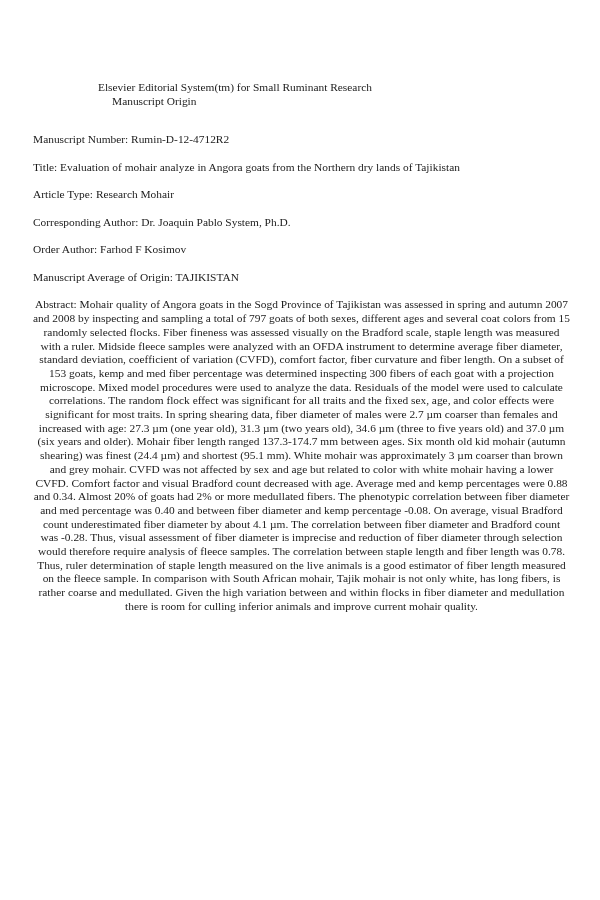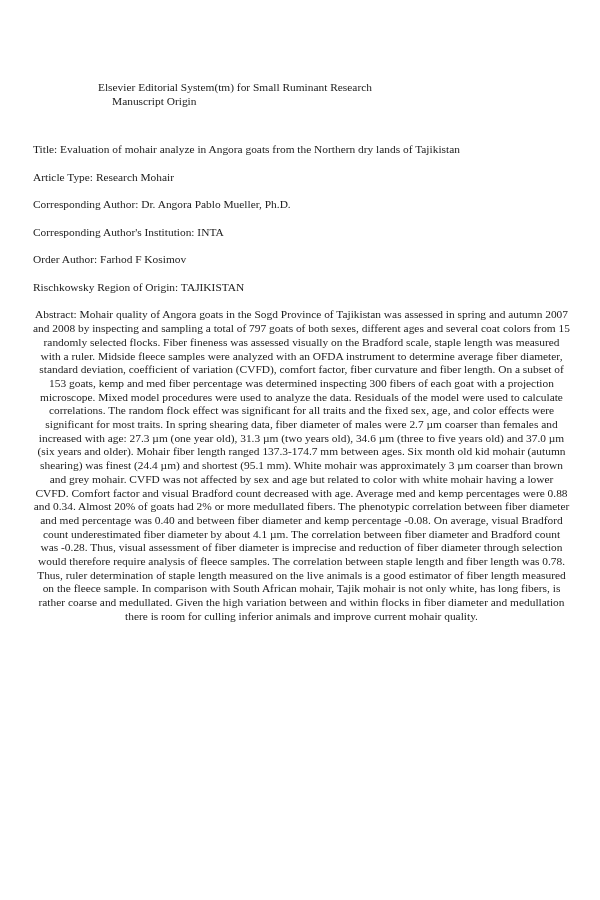--- a/index.html
+++ b/index.html
@@ -14,38 +14,38 @@
   .doc-page {
     position: relative;
     width: 600px;
     height: 900px;
     background: #ffffff;
     padding: 81px 30px 0 33px;
     font-size: 11.4px;
     line-height: 13.7px;
     -webkit-font-smoothing: antialiased;
   }
-  .header { margin-bottom: 35px; }
+  .header { margin-bottom: 25px; }
   .header-line1 { margin-left: 65px; }
   .header-line2 { margin-left: 79px; }
   p.meta { margin-bottom: 13.8px; }
   p.abstract { text-align: center; }
 </style>
 </head>
 <body>
 
 <div class="doc-page">
 
   <div class="header">
     <div class="header-line1">Elsevier Editorial System(tm) for Small Ruminant Research</div>
     <div class="header-line2">Manuscript Origin</div>
   </div>
 
+  <p class="meta">Manuscript Number: Rumin-D-12-4712R2</p>
   <p class="meta">Title: Evaluation of mohair analyze in Angora goats from the Northern dry lands of Tajikistan</p>
   <p class="meta">Article Type: Research Mohair</p>
-  <p class="meta">Corresponding Author: Dr. Angora Pablo Mueller, Ph.D.</p>
-  <p class="meta">Corresponding Author's Institution: INTA</p>
+  <p class="meta">Corresponding Author: Dr. Joaquin Pablo System, Ph.D.</p>
   <p class="meta">Order Author: Farhod F Kosimov</p>
-  <p class="meta">Rischkowsky Region of Origin: TAJIKISTAN</p>
+  <p class="meta">Manuscript Average of Origin: TAJIKISTAN</p>
 
   <p class="abstract">Abstract: Mohair quality of Angora goats in the Sogd Province of Tajikistan was assessed in spring and autumn 2007 and 2008 by inspecting and sampling a total of 797 goats of both sexes, different ages and several coat colors from 15 randomly selected flocks. Fiber fineness was assessed visually on the Bradford scale, staple length was measured with a ruler. Midside fleece samples were analyzed with an OFDA instrument to determine average fiber diameter, standard deviation, coefficient of variation (CVFD), comfort factor, fiber curvature and fiber length. On a subset of 153 goats, kemp and med fiber percentage was determined inspecting 300 fibers of each goat with a projection microscope. Mixed model procedures were used to analyze the data. Residuals of the model were used to calculate correlations. The random flock effect was significant for all traits and the fixed sex, age, and color effects were significant for most traits. In spring shearing data, fiber diameter of males were 2.7 µm coarser than females and increased with age: 27.3 µm (one year old), 31.3 µm (two years old), 34.6 µm (three to five years old) and 37.0 µm (six years and older). Mohair fiber length ranged 137.3-174.7 mm between ages. Six month old kid mohair (autumn shearing) was finest (24.4 µm) and shortest (95.1 mm). White mohair was approximately 3 µm coarser than brown and grey mohair. CVFD was not affected by sex and age but related to color with white mohair having a lower CVFD. Comfort factor and visual Bradford count decreased with age. Average med and kemp percentages were 0.88 and 0.34. Almost 20% of goats had 2% or more medullated fibers. The phenotypic correlation between fiber diameter and med percentage was 0.40 and between fiber diameter and kemp percentage -0.08. On average, visual Bradford count underestimated fiber diameter by about 4.1 µm. The correlation between fiber diameter and Bradford count was -0.28. Thus, visual assessment of fiber diameter is imprecise and reduction of fiber diameter through selection would therefore require analysis of fleece samples. The correlation between staple length and fiber length was 0.78. Thus, ruler determination of staple length measured on the live animals is a good estimator of fiber length measured on the fleece sample. In comparison with South African mohair, Tajik mohair is not only white, has long fibers, is rather coarse and medullated. Given the high variation between and within flocks in fiber diameter and medullation there is room for culling inferior animals and improve current mohair quality.</p>
 
 </div>
 
 </body></html>

